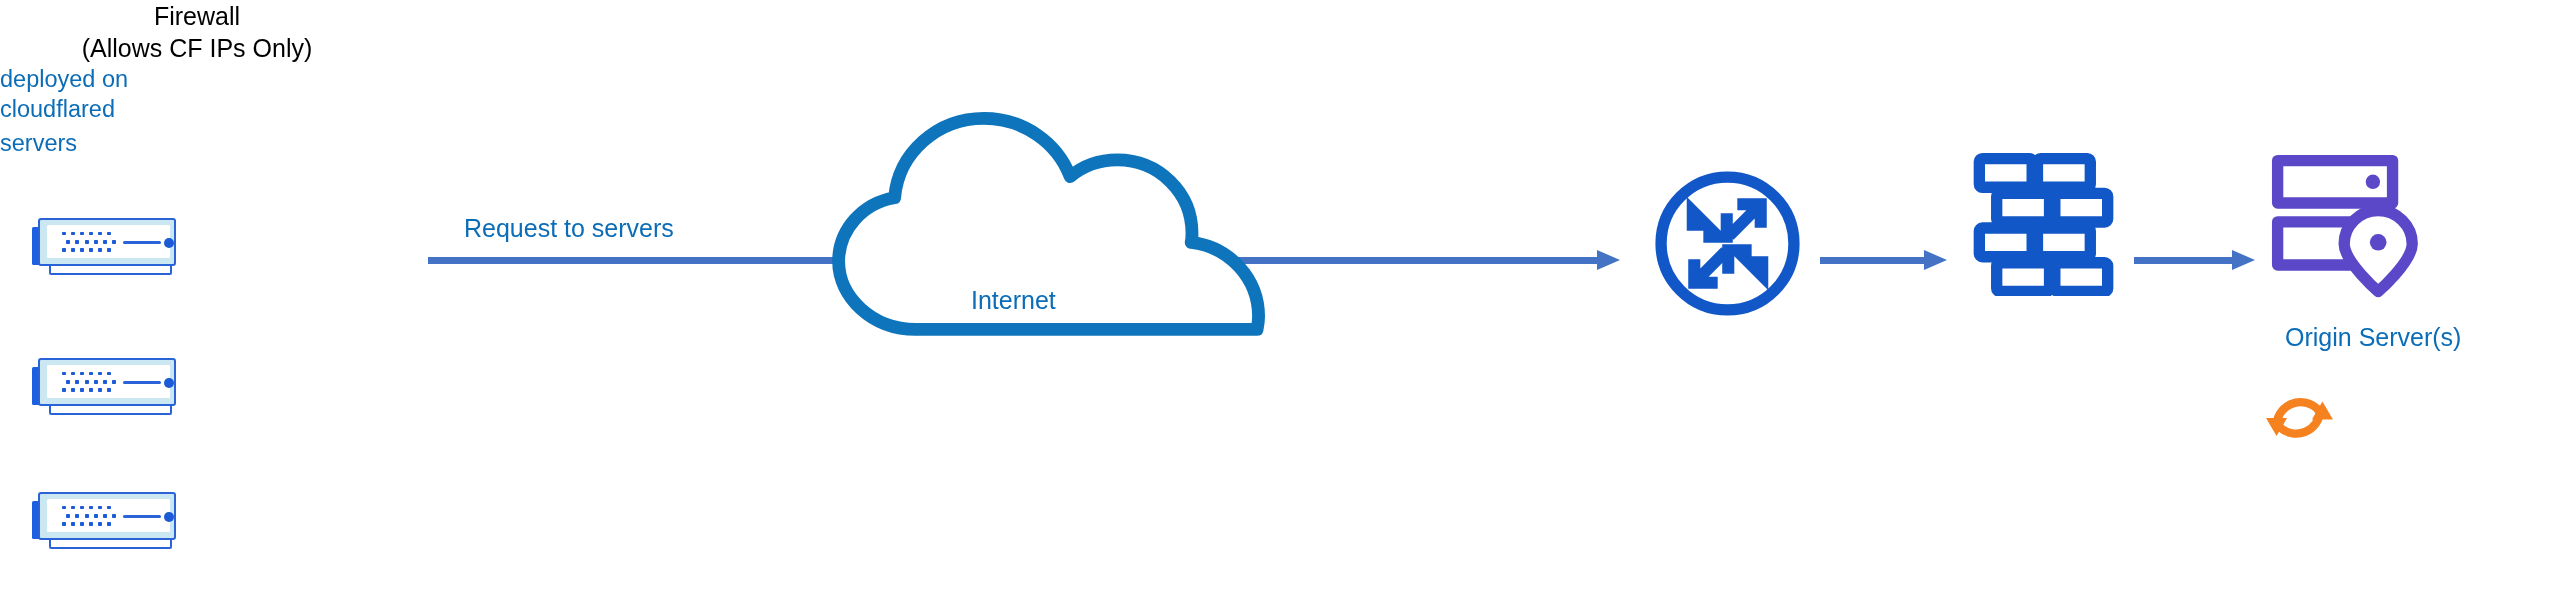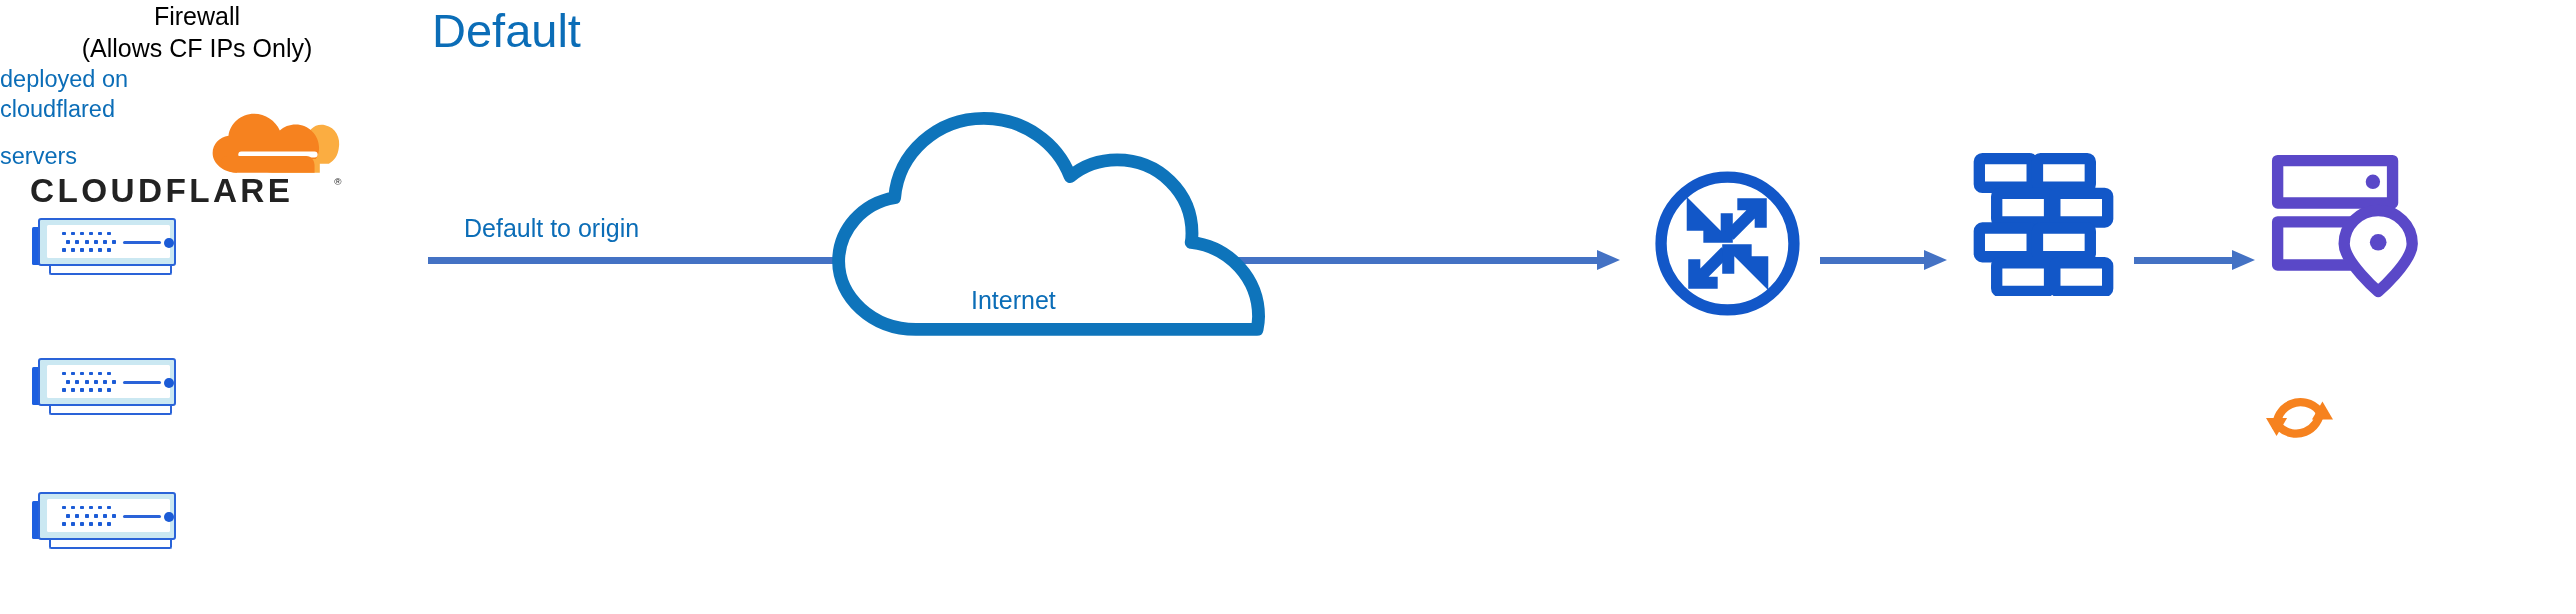--- a/index.html
+++ b/index.html
@@ -249,36 +249,21 @@
     top: 380px;
     width: 79px;
     height: 76px;
   }
 </style>
 </head>
 <body>
 
 <div class="stage">
 
-  <div id="diagram-title">Default</div>
-
-  <div id="cloudflare-logo">
-    <svg id="cloudflare-mark" viewBox="0 0 200 92">
-      <path d="M151 46 C151 30 163 22 175 25 C189 28 196 42 193 56 C192 64 188 72 180 76 L150 76 Z" fill="#FBAD41"></path>
-      <path d="M168 80 L168 88 L105 88 C95 88 88 81 88 72 L88 66 L162 66 C166 66 168 70 168 74 Z" fill="#FBAD41"></path>
-      <path d="M58 88 C40 88 26 76 26 62 C26 50 35 41 47 39 C49 23 63 10 81 10 C96 10 109 19 115 32
-               C120 27 128 24 136 24 C153 24 167 38 167 55 C167 60 166 65 163 69 L163 70 L62 70 Z" fill="#F6821F"></path>
-      <rect x="60" y="60" width="105" height="8" rx="4" fill="#FFFFFF"></rect>
-      <path d="M58 66 L150 66 C157 66 161 72 161 79 L161 88 L58 88 C46 88 38 80 38 72 C38 68 42 66 48 66 Z" fill="#F6821F"></path>
-    </svg>
-    <svg id="cloudflare-wordmark" viewBox="0 0 420 46">
-      <text x="0" y="38" font-family="'Liberation Sans', sans-serif" font-size="44" font-weight="bold" letter-spacing="4.5" fill="#222222">CLOUDFLARE</text>
-      <text x="402" y="16" font-family="'Liberation Sans', sans-serif" font-size="13" fill="#222222">®</text>
-    </svg>
-  </div>
+
 
   <div class="server-unit" style="left:32px; top:216px;">
     <div class="su-tab"></div>
     <div class="su-shadow"></div>
     <div class="su-body">
       <div class="su-panel">
         <div class="su-dots">
           <i style="left:0px;top:0px"></i>
             <i style="left:9px;top:0px"></i>
             <i style="left:18px;top:0px"></i>
@@ -379,21 +364,21 @@
              C 262 16 307 48 324 93
              C 341 79 363 71 386 71
              C 441 71 485 114 485 168
              C 485 172 485 176 484 180
              C 535 186 573 228 573 278
              C 573 284 572 290 571 295
              Z" fill="#FFFFFF" stroke="#0E74BB" stroke-width="17" stroke-linejoin="round"></path>
   </svg>
   <div id="label-internet" class="label">Internet</div>
 
-  <div id="label-request-to-origin" class="label">Default to origin</div>
+  <div id="label-request-to-origin" class="label">Request to servers</div>
 
   <svg id="cpe-router-icon" viewBox="0 0 200 200">
     <circle cx="100" cy="100" r="88" fill="none" stroke="#1257C8" stroke-width="15"></circle>
 
     <path d="M48 40 L93 85 L93 62 L109 62 L109 101 L70 101 L70 85 L48 85 Z" fill="#1257C8" transform="translate(-2,-2)"></path>
 
     <path d="M152 40 L152 79 L136 79 L136 67 L108 95 L97 84 L125 56 L113 56 L113 40 Z" fill="#1257C8"></path>
 
     <path d="M48 160 L48 121 L64 121 L64 133 L92 105 L103 116 L75 144 L87 144 L87 160 Z" fill="#1257C8"></path>
 
@@ -433,29 +418,30 @@
 
     <path d="M10 22 L10 78 L162 78 L162 22 Z" fill="none" stroke="#5A48C8" stroke-width="15" stroke-linejoin="round"></path>
     <circle cx="136" cy="50" r="9.5" fill="#5A48C8"></circle>
 
     <path d="M112 103 L10 103 L10 160 L112 160" fill="none" stroke="#5A48C8" stroke-width="15" stroke-linejoin="round"></path>
 
     <path d="M143 88 C168 88 188 108 188 132 C188 156 143 195 143 195
              C143 195 98 156 98 132 C98 108 118 88 143 88 Z" fill="#FFFFFF" stroke="#5A48C8" stroke-width="15" stroke-linejoin="round"></path>
     <circle cx="143" cy="130" r="11" fill="#5A48C8"></circle>
   </svg>
+  <div id="label-origin" class="label">Origin Server(s)</div>
 
   <svg id="cloudflared-sync-icon" viewBox="0 0 105 100">
 
     <path d="M22 64 A32 32 0 0 1 78 40" fill="none" stroke="#F6821F" stroke-width="11" stroke-linecap="butt"></path>
     <path d="M8 50 L36 50 L22 74 Z" fill="#F6821F"></path>
 
     <path d="M80 40 A32 32 0 0 1 26 62" fill="none" stroke="#F6821F" stroke-width="11" stroke-linecap="butt"></path>
     <path d="M97 52 L69 52 L83 28 Z" fill="#F6821F"></path>
   </svg>
   <div id="label-cloudflared">
     <div class="label" style="position:relative;left:0;top:0">deployed on</div>
     <div class="label" style="position:relative;left:0;top:0">cloudflared</div>
-    <div class="label" style="position:relative;left:0;top:17px">servers</div>
+    <div class="label" style="position:relative;left:0;top:4px">servers</div>
   </div>
 
 </div>
 
 
 </body></html>

